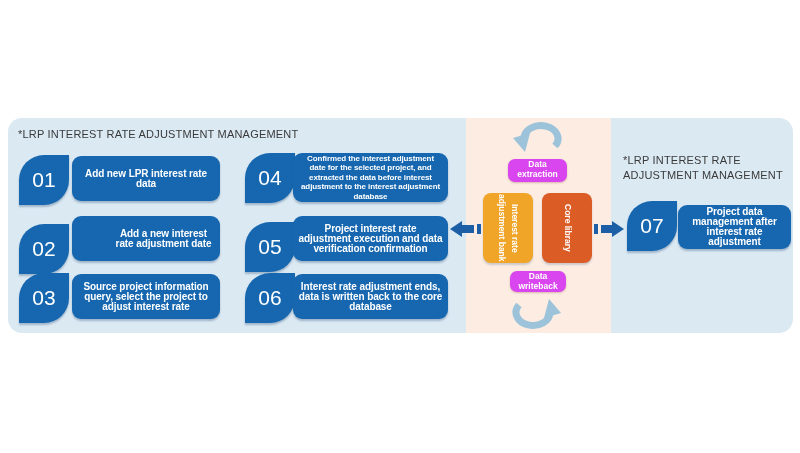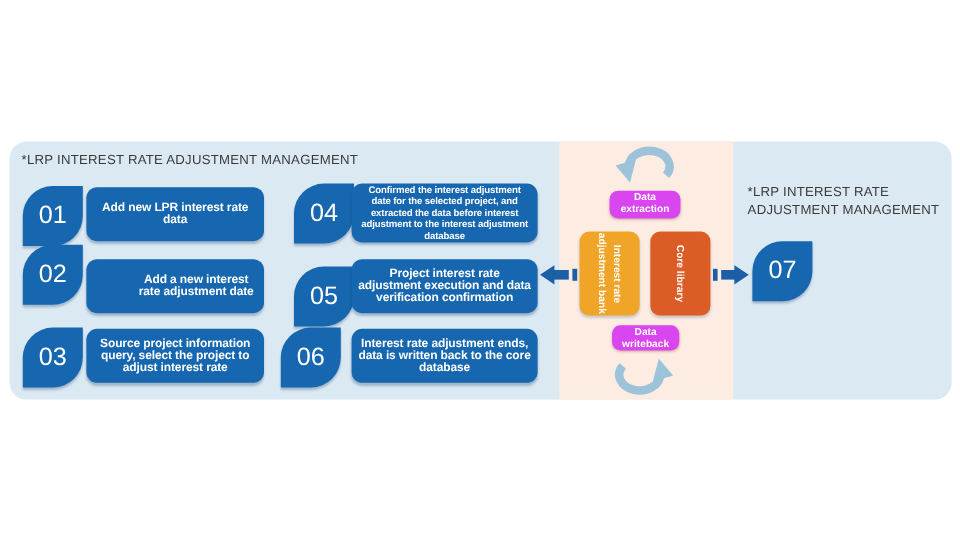--- a/index.html
+++ b/index.html
@@ -41,21 +41,21 @@
 
     <div class="section-title title-left">*LRP INTEREST RATE ADJUSTMENT MANAGEMENT</div>
 
     <div class="badge" style="left:11px;top:37px;">
       <span>01</span>
     </div>
     <div class="stepbox" style="left:64px;top:38px;width:148px;height:45px;">
       <span>Add new LPR interest rate data</span>
     </div>
 
-    <div class="badge" style="left:11px;top:86px;">
+    <div class="badge" style="left:11px;top:106px;">
       <span>02</span>
     </div>
     <div class="stepbox" style="left:64px;top:98px;width:148px;height:45px;padding-left:40px;">
       <span>Add a new interest rate adjustment date</span>
     </div>
 
     <div class="badge" style="left:11px;top:155px;">
       <span>03</span>
     </div>
     <div class="stepbox" style="left:64px;top:156px;width:148px;height:45px;">
@@ -69,21 +69,21 @@
       <span>Confirmed the interest adjustment date for the selected project, and extracted the data before interest adjustment to the interest adjustment database</span>
     </div>
 
     <div class="badge" style="left:237px;top:104px;">
       <span>05</span>
     </div>
     <div class="stepbox" style="left:285px;top:98px;width:155px;height:45px;">
       <span>Project interest rate adjustment execution and data verification confirmation</span>
     </div>
 
-    <div class="badge" style="left:226px;top:155px;">
+    <div class="badge" style="left:237px;top:155px;">
       <span>06</span>
     </div>
     <div class="stepbox" style="left:285px;top:156px;width:155px;height:45px;text-align:center;">
       <span>Interest rate adjustment ends, data is written back to the core database</span>
     </div>
 
     <svg class="absicon" style="left:502px;top:3px;" width="52" height="34" viewBox="0 0 52 34">
       <path d="M45 25 A17 13 0 1 0 14 18" fill="none" stroke="#9cc3d9" stroke-width="7"></path>
       <polygon points="20,12 3,17 15,31" fill="#9cc3d9"></polygon>
     </svg>
@@ -118,15 +118,18 @@
       <rect x="0" y="5" width="4" height="10" fill="#1c5fa6"></rect>
       <rect x="7" y="6" width="12" height="8" fill="#1c5fa6"></rect>
       <polygon points="18,2 30,10 18,18" fill="#1c5fa6"></polygon>
     </svg>
 
     <div class="section-title title-right">*LRP INTEREST RATE ADJUSTMENT MANAGEMENT</div>
 
     <div class="badge" style="left:619px;top:83px;">
       <span>07</span>
     </div>
+    <div class="stepbox" style="left:670px;top:87px;width:113px;height:44px;">
+      <span>Project data management after interest rate adjustment</span>
+    </div>
 
   </div>
 </div>
 
 </body></html>

